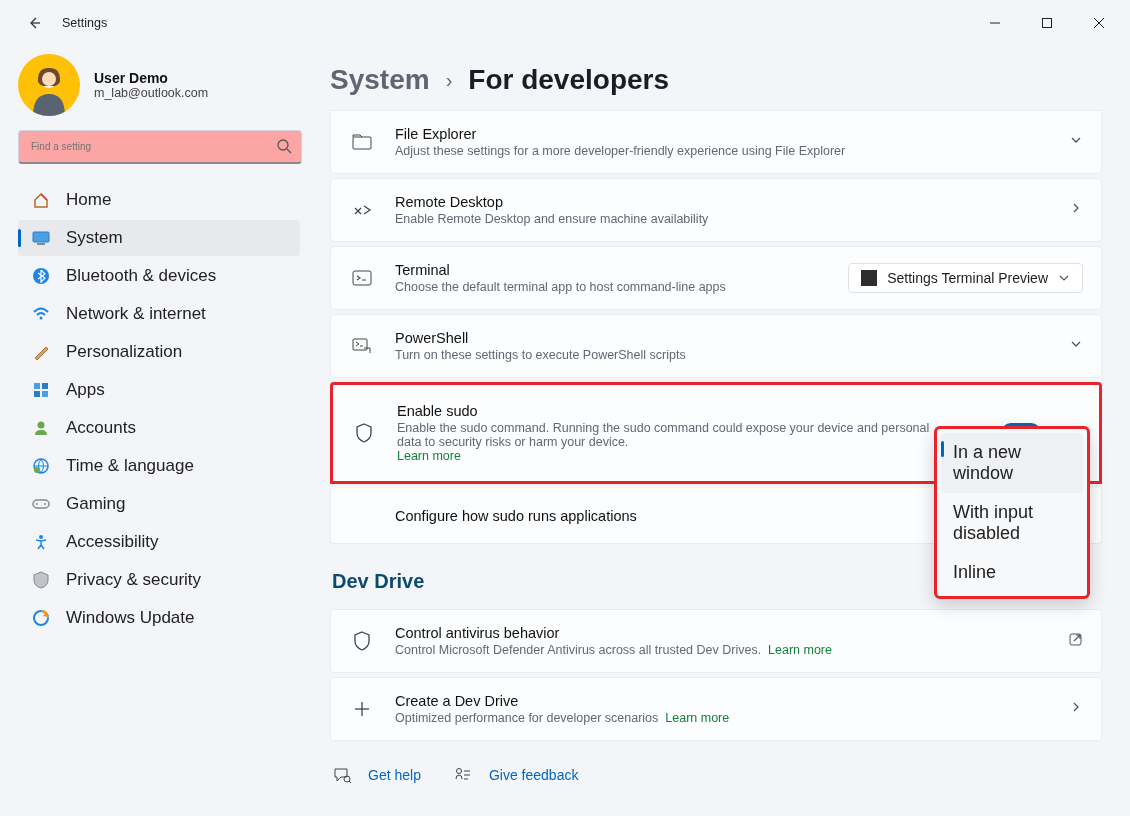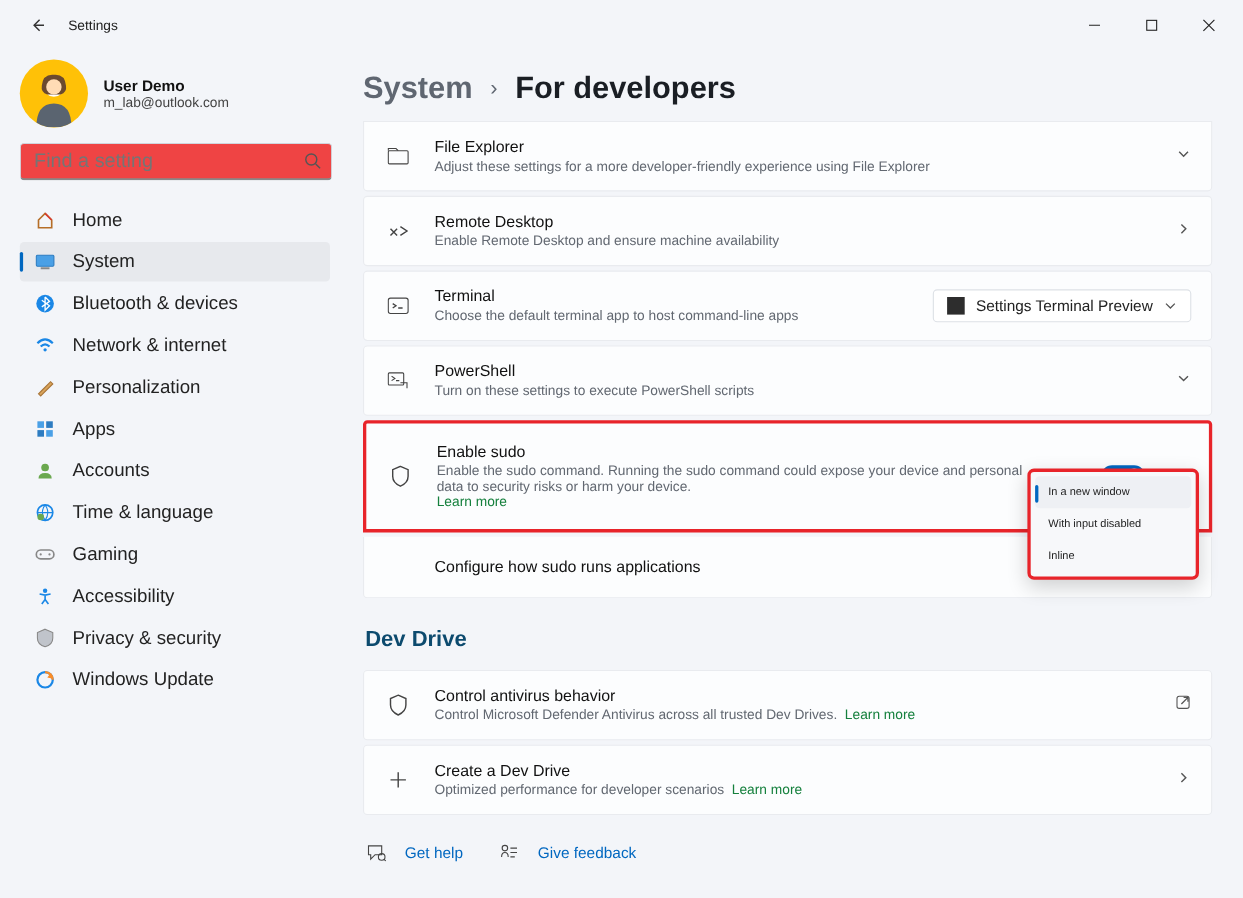--- a/index.html
+++ b/index.html
@@ -15,21 +15,21 @@
 
 .sidebar { width: 312px; padding: 8px 12px 12px 18px; }
 .profile { display: flex; align-items: center; margin-bottom: 14px; }
 .profile .avatar { width: 62px; height: 62px; border-radius: 50%; background: #ffc107; display: flex; align-items: flex-end; justify-content: center; overflow: hidden; }
 .profile .avatar svg { width: 48px; height: 52px; }
 .profile .pinfo { margin-left: 14px; }
 .profile .pname { font-size: 14px; font-weight: 600; color: #111; }
 .profile .pemail { font-size: 12.5px; color: #444; }
 
 .search { position: relative; width: 284px; margin-bottom: 18px; }
-.search input { width: 100%; height: 34px; padding: 0 36px 0 12px; border: 1px solid #d0d5dd; border-bottom: 2px solid #888; border-radius: 4px; background: #ef4444; font-size: 18px; color: #333; outline: none; }
+.search input { width: 100%; height: 34px; padding: 0 36px 0 12px; border: 1px solid #d0d5dd; border-bottom: 2px solid #888; border-radius: 4px; background: #fca5a5; font-size: 10px; color: #333; outline: none; }
 .search .sicon { position: absolute; right: 10px; top: 8px; color: #555; }
 
 .nav { display: flex; flex-direction: column; gap: 2px; }
 .nav-item { display: flex; align-items: center; height: 36px; padding: 0 12px; border-radius: 4px; cursor: pointer; font-size: 17px; color: #222; position: relative; }
 .nav-item.active { background: #e7e9ed; }
 .nav-item.active::before { content: ""; position: absolute; left: 0; top: 9px; width: 3px; height: 18px; background: #0067c0; border-radius: 2px; }
 .nav-item .nicon { width: 22px; height: 18px; margin-right: 14px; display: flex; align-items: center; justify-content: center; }
 
 .main { flex: 1; padding: 18px 28px 0 18px; overflow: hidden; position: relative; }
 .breadcrumb { display: flex; align-items: center; gap: 16px; margin-bottom: 22px; }
@@ -57,21 +57,21 @@
 .sudo-controls { display: flex; align-items: center; gap: 14px; margin-left: 10px; }
 .state-label { font-size: 14px; color: #222; }
 .toggle { width: 40px; height: 20px; background: #0067c0; border-radius: 10px; position: relative; }
 .toggle::after { content: ""; position: absolute; right: 3px; top: 3px; width: 14px; height: 14px; background: #fff; border-radius: 50%; }
 
 .card.configrow { border-top: 0; border-top-left-radius: 0; border-top-right-radius: 0; padding: 16px 18px 16px 64px; min-height: 56px; }
 
 .section-label { font-size: 20px; font-weight: 600; color: #0c4a6e; margin: 22px 0 12px 2px; }
 
 .dropdown-popup { position: absolute; right: 40px; top: 380px; width: 156px; background: #f7f8fa; border: 3.5px solid #e8242a; border-radius: 6px; box-shadow: 0 6px 18px rgba(0,0,0,0.18); padding: 4px; z-index: 50; }
-.dd-item { padding: 9px 12px; font-size: 10px; color: #222; border-radius: 4px; position: relative; cursor: pointer; }
+.dd-item { padding: 9px 12px; font-size: 18px; color: #222; border-radius: 4px; position: relative; cursor: pointer; }
 .dd-item.selected::before { content: ""; position: absolute; left: 0; top: 8px; width: 3px; height: 16px; background: #0067c0; border-radius: 2px; }
 .dd-item.selected { background: #eef0f4; }
 
 .help-links { margin-top: 26px; display: flex; gap: 32px; padding-left: 2px; }
 .help-link { display: flex; align-items: center; gap: 16px; font-size: 14px; }
 .help-link .hicon { width: 20px; display: flex; align-items: center; justify-content: center; color: #333; }
 .help-link .htext { color: #0067c0; }
 
 </style>
 </head>

